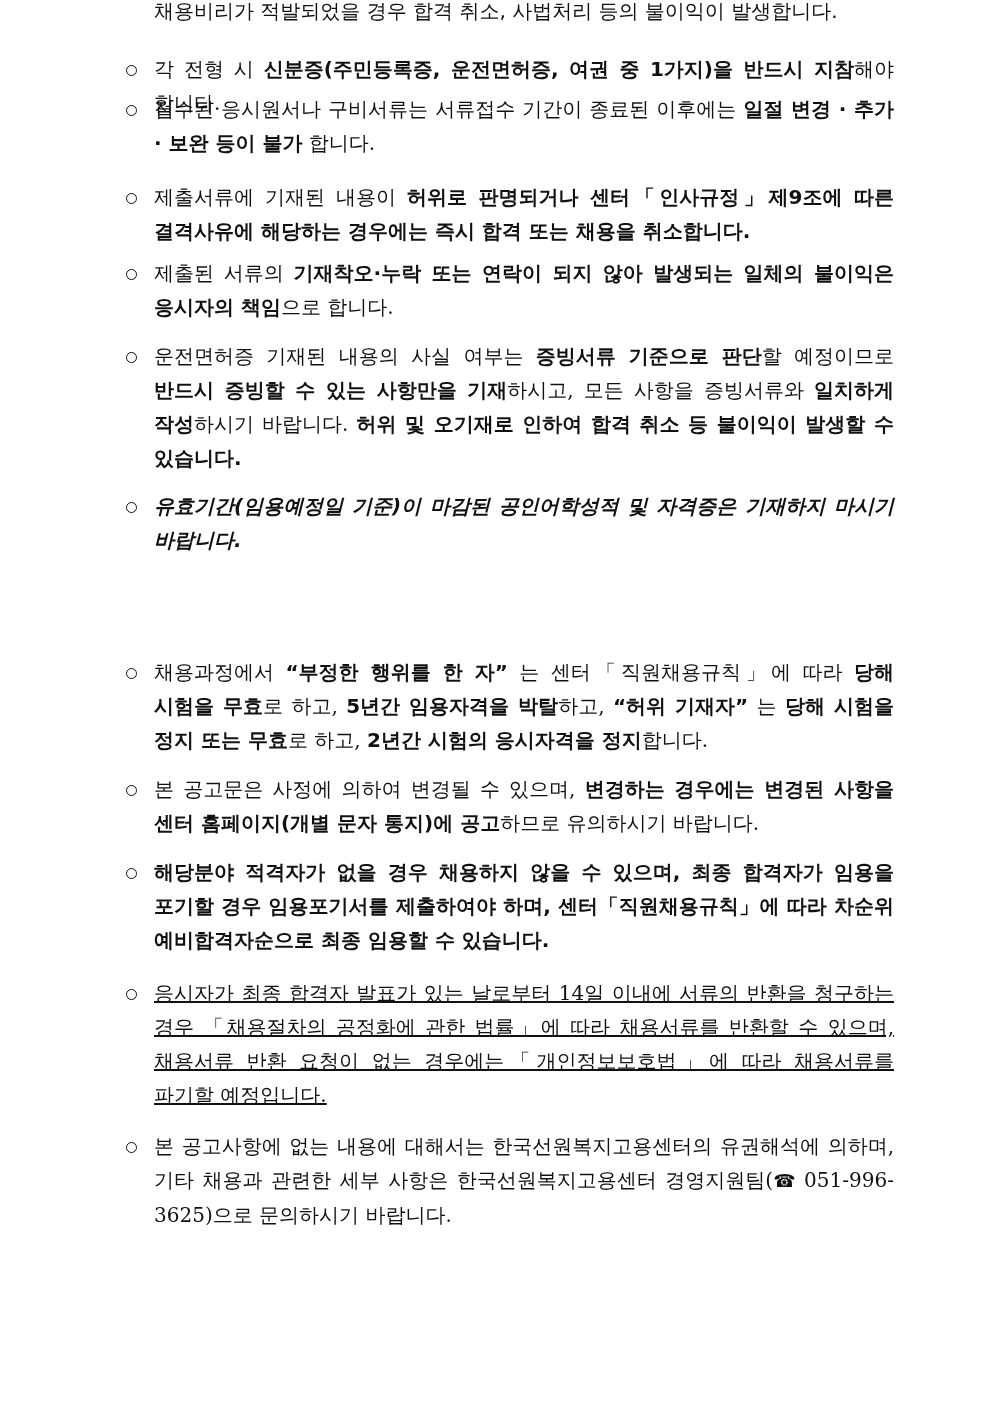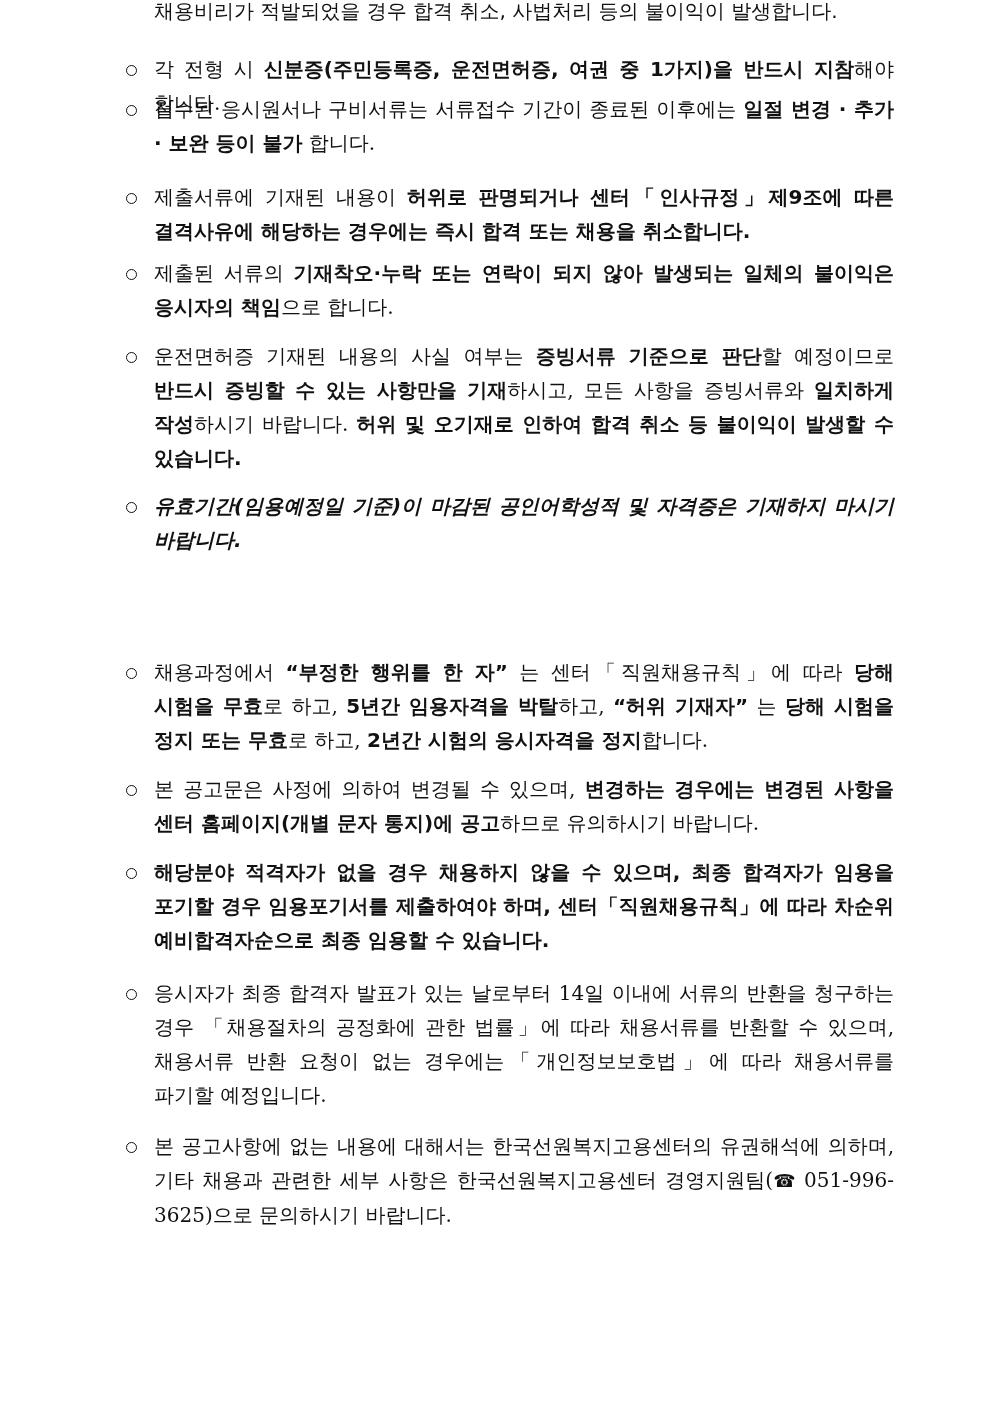--- a/index.html
+++ b/index.html
@@ -124,21 +124,21 @@
   <div class="item" style="top:855px;">
     <span class="bullet"></span>
     <div class="text"><b>해당분야 적격자가 없을 경우 채용하지 않을 수 있으며, 최종 합격자가 임용을 포기할 경우 임용포기서를 제출하여야 하며, 센터「직원채용규칙」에 따라 차순위 예비합격자순으로 최종 임용할 수 있습니다.</b></div>
   </div>
 
   <div class="item" style="top:772px;">
     <span class="bullet"></span>
     <div class="text"><span>본 공고문은 사정에 의하여 변경될 수 있으며, </span><b>변경하는 경우에는 변경된 사항을 센터 홈페이지(개별 문자 통지)에 공고</b><span>하므로 유의하시기 바랍니다.</span></div>
   </div>
 
-  <div class="item" style="top:976px;">
+  <div class="item" style="top:976px;text-decoration:underline;">
     <span class="bullet"></span>
     <div class="text"><span>응시자가 최종 합격자 발표가 있는 날로부터 14일 이내에 서류의 반환을 청구하는 경우 「채용절차의 공정화에 관한 법률」에 따라 채용서류를 반환할 수 있으며, 채용서류 반환 요청이 없는 경우에는「개인정보보호법」에 따라 채용서류를 파기할 예정입니다.</span></div>
   </div>
 
   <div class="item" style="top:1129px;">
     <span class="bullet"></span>
     <div class="text"><span>본 공고사항에 없는 내용에 대해서는 한국선원복지고용센터의 유권해석에 의하며, 기타 채용과 관련한 세부 사항은 한국선원복지고용센터 경영지원팀(</span><span class="phone-icon">☎</span><span> 051-996-3625)으로 문의하시기 바랍니다.</span></div>
   </div>
 
 </div>

